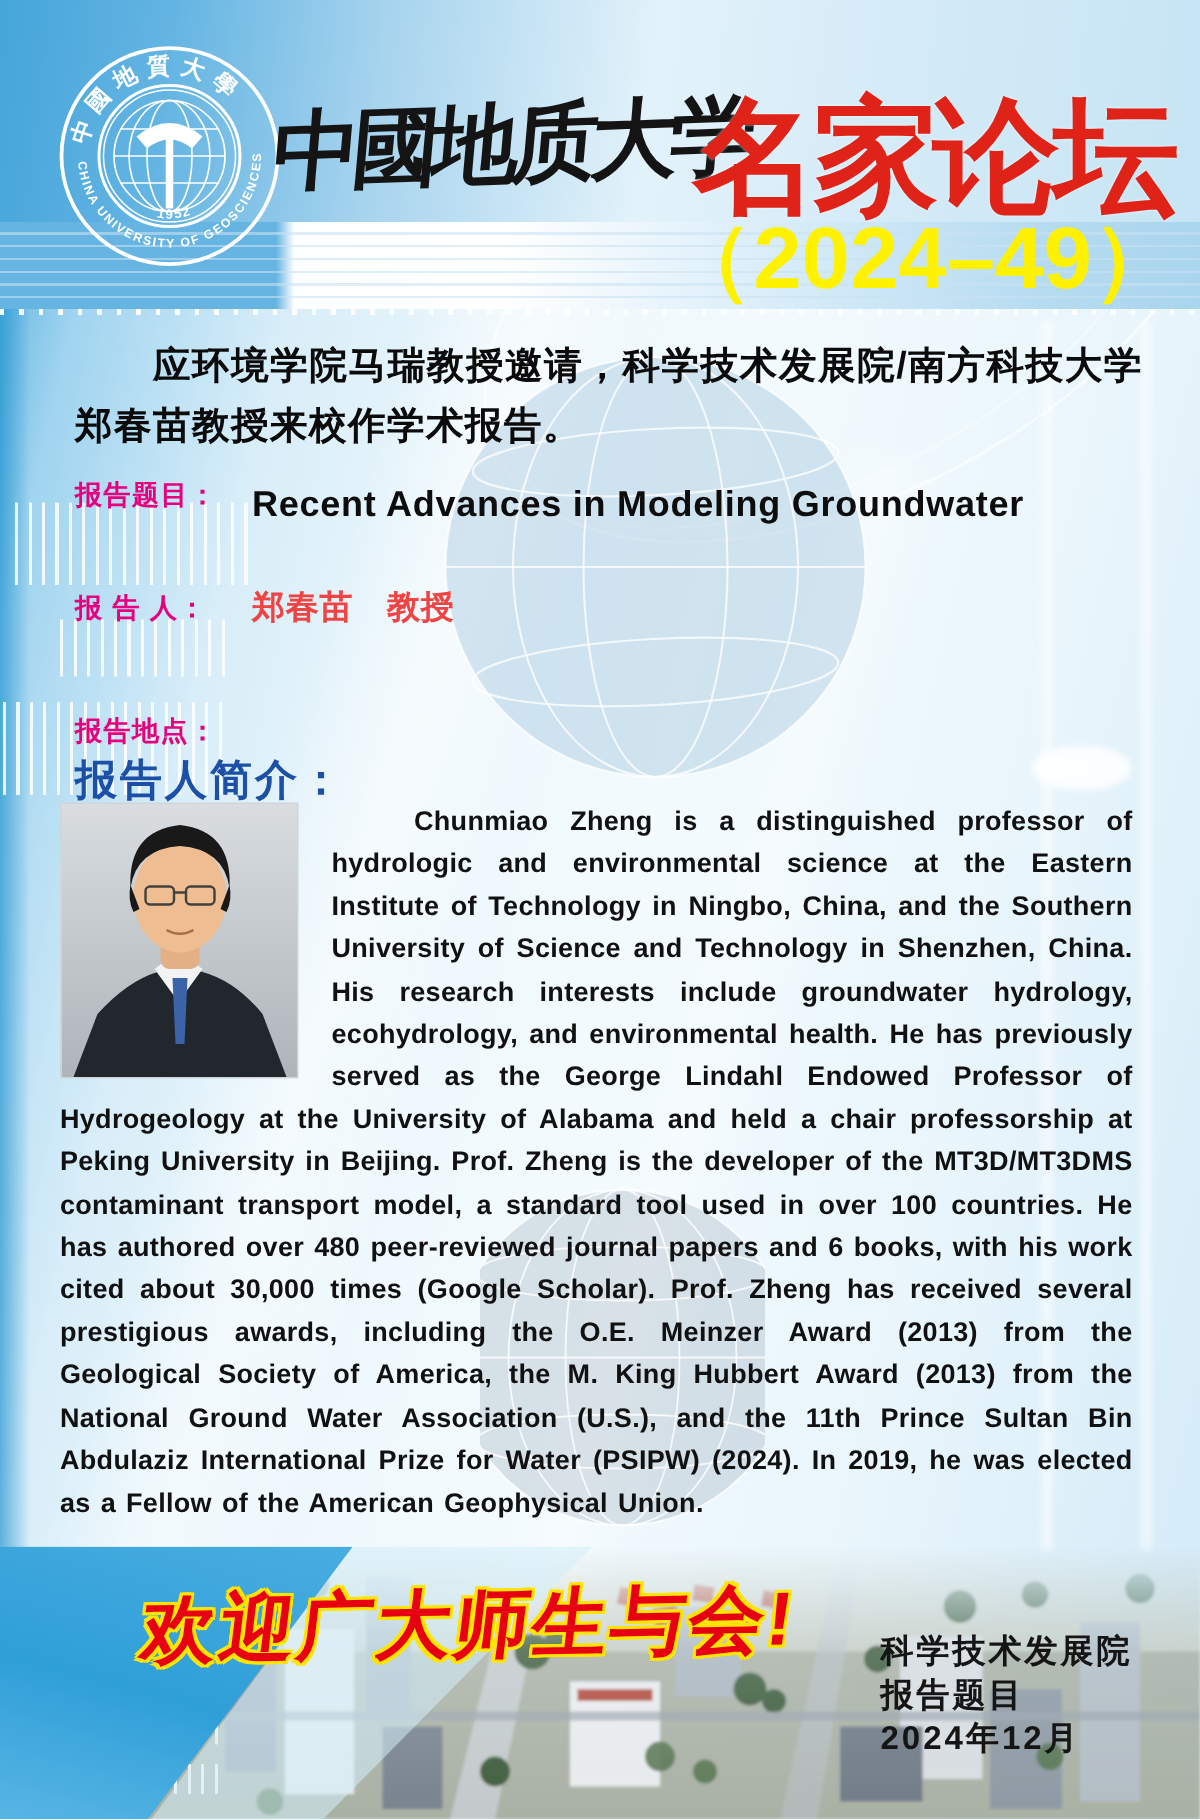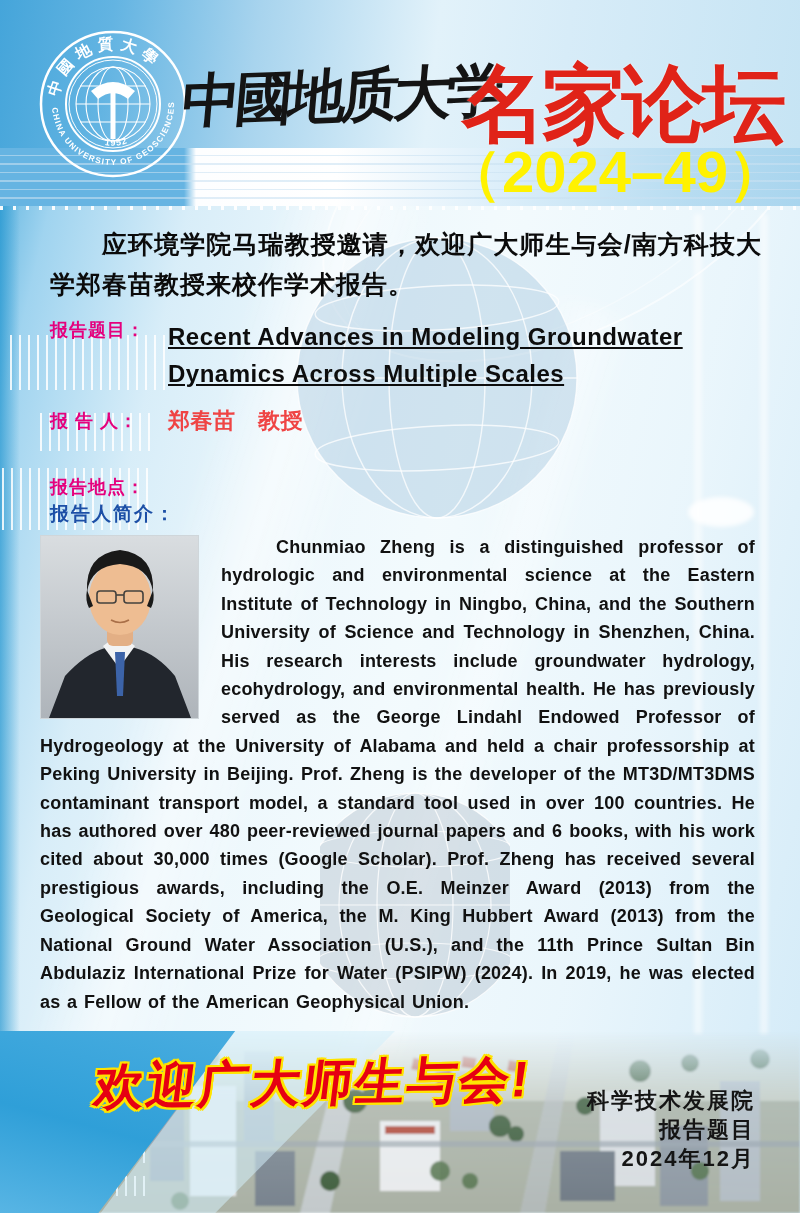--- a/index.html
+++ b/index.html
@@ -77,27 +77,27 @@
     font-size:58px; font-weight:700; color:#FFF200; white-space:nowrap; letter-spacing:0px;
   }
   
   .intro{
     position:absolute; left:50px; top:224px; width:712px; z-index:5; margin:0;
     font-size:25px; line-height:40px; font-weight:700; color:#0b0b0b;
     text-align:justify; text-indent:52px; letter-spacing:1px;
   }
   .title-row{position:absolute; left:50px; top:318px; width:712px; z-index:5; display:flex;}
   .label-magenta{color:#E5007D; font-size:18px; font-weight:700; letter-spacing:1px; flex:0 0 118px; white-space:nowrap;}
-  .title-lines{font-size:24px; font-weight:700; color:#0d0d0d; line-height:37px; letter-spacing:0.5px;text-decoration:underline;}
+  .title-lines{font-size:24px; font-weight:700; color:#0d0d0d; line-height:37px; letter-spacing:0.5px;}
   .info-row{position:absolute; left:50px; width:712px; z-index:5; display:flex; line-height:30px;}
   .info-row .value{font-size:22px; font-weight:700; color:#ef4444; letter-spacing:0.5px; white-space:nowrap;}
-  .row-speaker{top:390px;margin-top:16px;} .row-time{top:423px;} .row-venue{top:472px;}
+  .row-speaker{top:390px;} .row-time{top:423px;} .row-venue{top:472px;}
   .profile-label{
     position:absolute; left:50px; top:501px; z-index:5;
-    font-size:19px; font-weight:700; color:#1C4FA6; letter-spacing:2px;
+    font-size:28px; font-weight:700; color:#1C4FA6; letter-spacing:2px;
   }
   .bio-flow{position:absolute; left:40px; top:533px; width:715px; z-index:5;}
   .photo{float:left; width:159px; height:184px; margin:2px 22px 4px 0; border:1px solid #cfd6da; box-sizing:border-box;}
   .bio-text{
     margin:0; font-size:18px; font-weight:700; color:#111; line-height:28.4px;
     text-align:justify; text-indent:55px; letter-spacing:0.2px; word-spacing:1.5px;
   }
   
   .city{position:absolute; left:0; top:1031px; width:800px; height:182px; z-index:3;}
   .wedge1{
@@ -112,21 +112,21 @@
   }
   .welcome{
     position:absolute; left:95px; top:1050px; z-index:6; white-space:nowrap;
     font-size:50px; font-weight:900; letter-spacing:2px; color:#E60012;
     transform:skewX(-8deg) rotate(-1deg);
     text-shadow:
       2px 0 0 #FFE400, -2px 0 0 #FFE400, 0 2px 0 #FFE400, 0 -2px 0 #FFE400,
       2px 2px 0 #FFE400, -2px -2px 0 #FFE400, 2px -2px 0 #FFE400, -2px 2px 0 #FFE400;
   }
   .org-block{
-    position:absolute; right:45px; top:1086px; z-index:6; text-align:right;
+    position:absolute; right:45px; top:1086px; z-index:6; text-align:left;
     font-size:22px; font-weight:700; color:#151515; line-height:29px; letter-spacing:2px;
   }
 </style>
 </head>
 <body>
 
 <div class="poster">
 
   <div class="body-bg"></div>
   <div class="left-strip"></div>
@@ -201,27 +201,26 @@
     </text>
     <text font-size="9" font-weight="bold" fill="#ffffff" letter-spacing="1">
       <textPath href="#arcYear" startOffset="34%">1952</textPath>
     </text>
   </svg>
 
   <div class="calligraphy">中國地质大学</div>
   <div class="forum-title">名家论坛</div>
   <div class="issue">（2024–49）</div>
 
-  <p class="intro">应环境学院马瑞教授邀请，欢迎广大师生与会/南方科技大学郑春苗教授来校作学术报告。</p>
+  <p class="intro">应环境学院马瑞教授邀请，科学技术发展院/南方科技大学郑春苗教授来校作学术报告。</p>
 
   <div class="title-row">
     <span class="label-magenta">报告题目：</span>
     <div class="title-lines">
       <div>Recent Advances in Modeling Groundwater</div>
-      <div>Dynamics Across Multiple Scales</div>
     </div>
   </div>
 
   <div class="info-row row-speaker">
     <span class="label-magenta">报 告 人：</span>
     <span class="value">郑春苗　教授</span>
   </div>
   <div class="info-row row-venue">
     <span class="label-magenta">报告地点：</span>
   </div>

